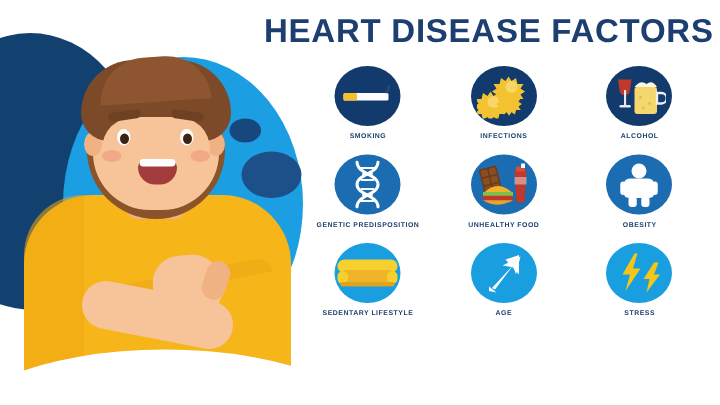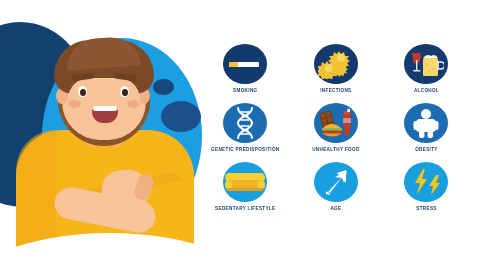--- a/index.html
+++ b/index.html
@@ -119,20 +119,21 @@
       <div class="arm"></div>
       <div class="arm-shade"></div>
       <div class="forearm"></div>
       <div class="hand"></div>
       <div class="thumb"></div>
     </div>
 
     <div class="white-cut"></div>
   </div>
 
+  <div class="title">HEART DISEASE FACTORS</div>
 
   <div class="grid">
 
     <div class="row r1 rowblock">
 
       <div class="cell">
         <div class="disc">
           <svg width="34" height="14" viewBox="0 0 34 14">
             <rect x="1" y="5" width="30" height="5" rx="1" fill="#ffffff"></rect>
             <rect x="1" y="5" width="9" height="5" rx="1" fill="#f4c02c"></rect>

